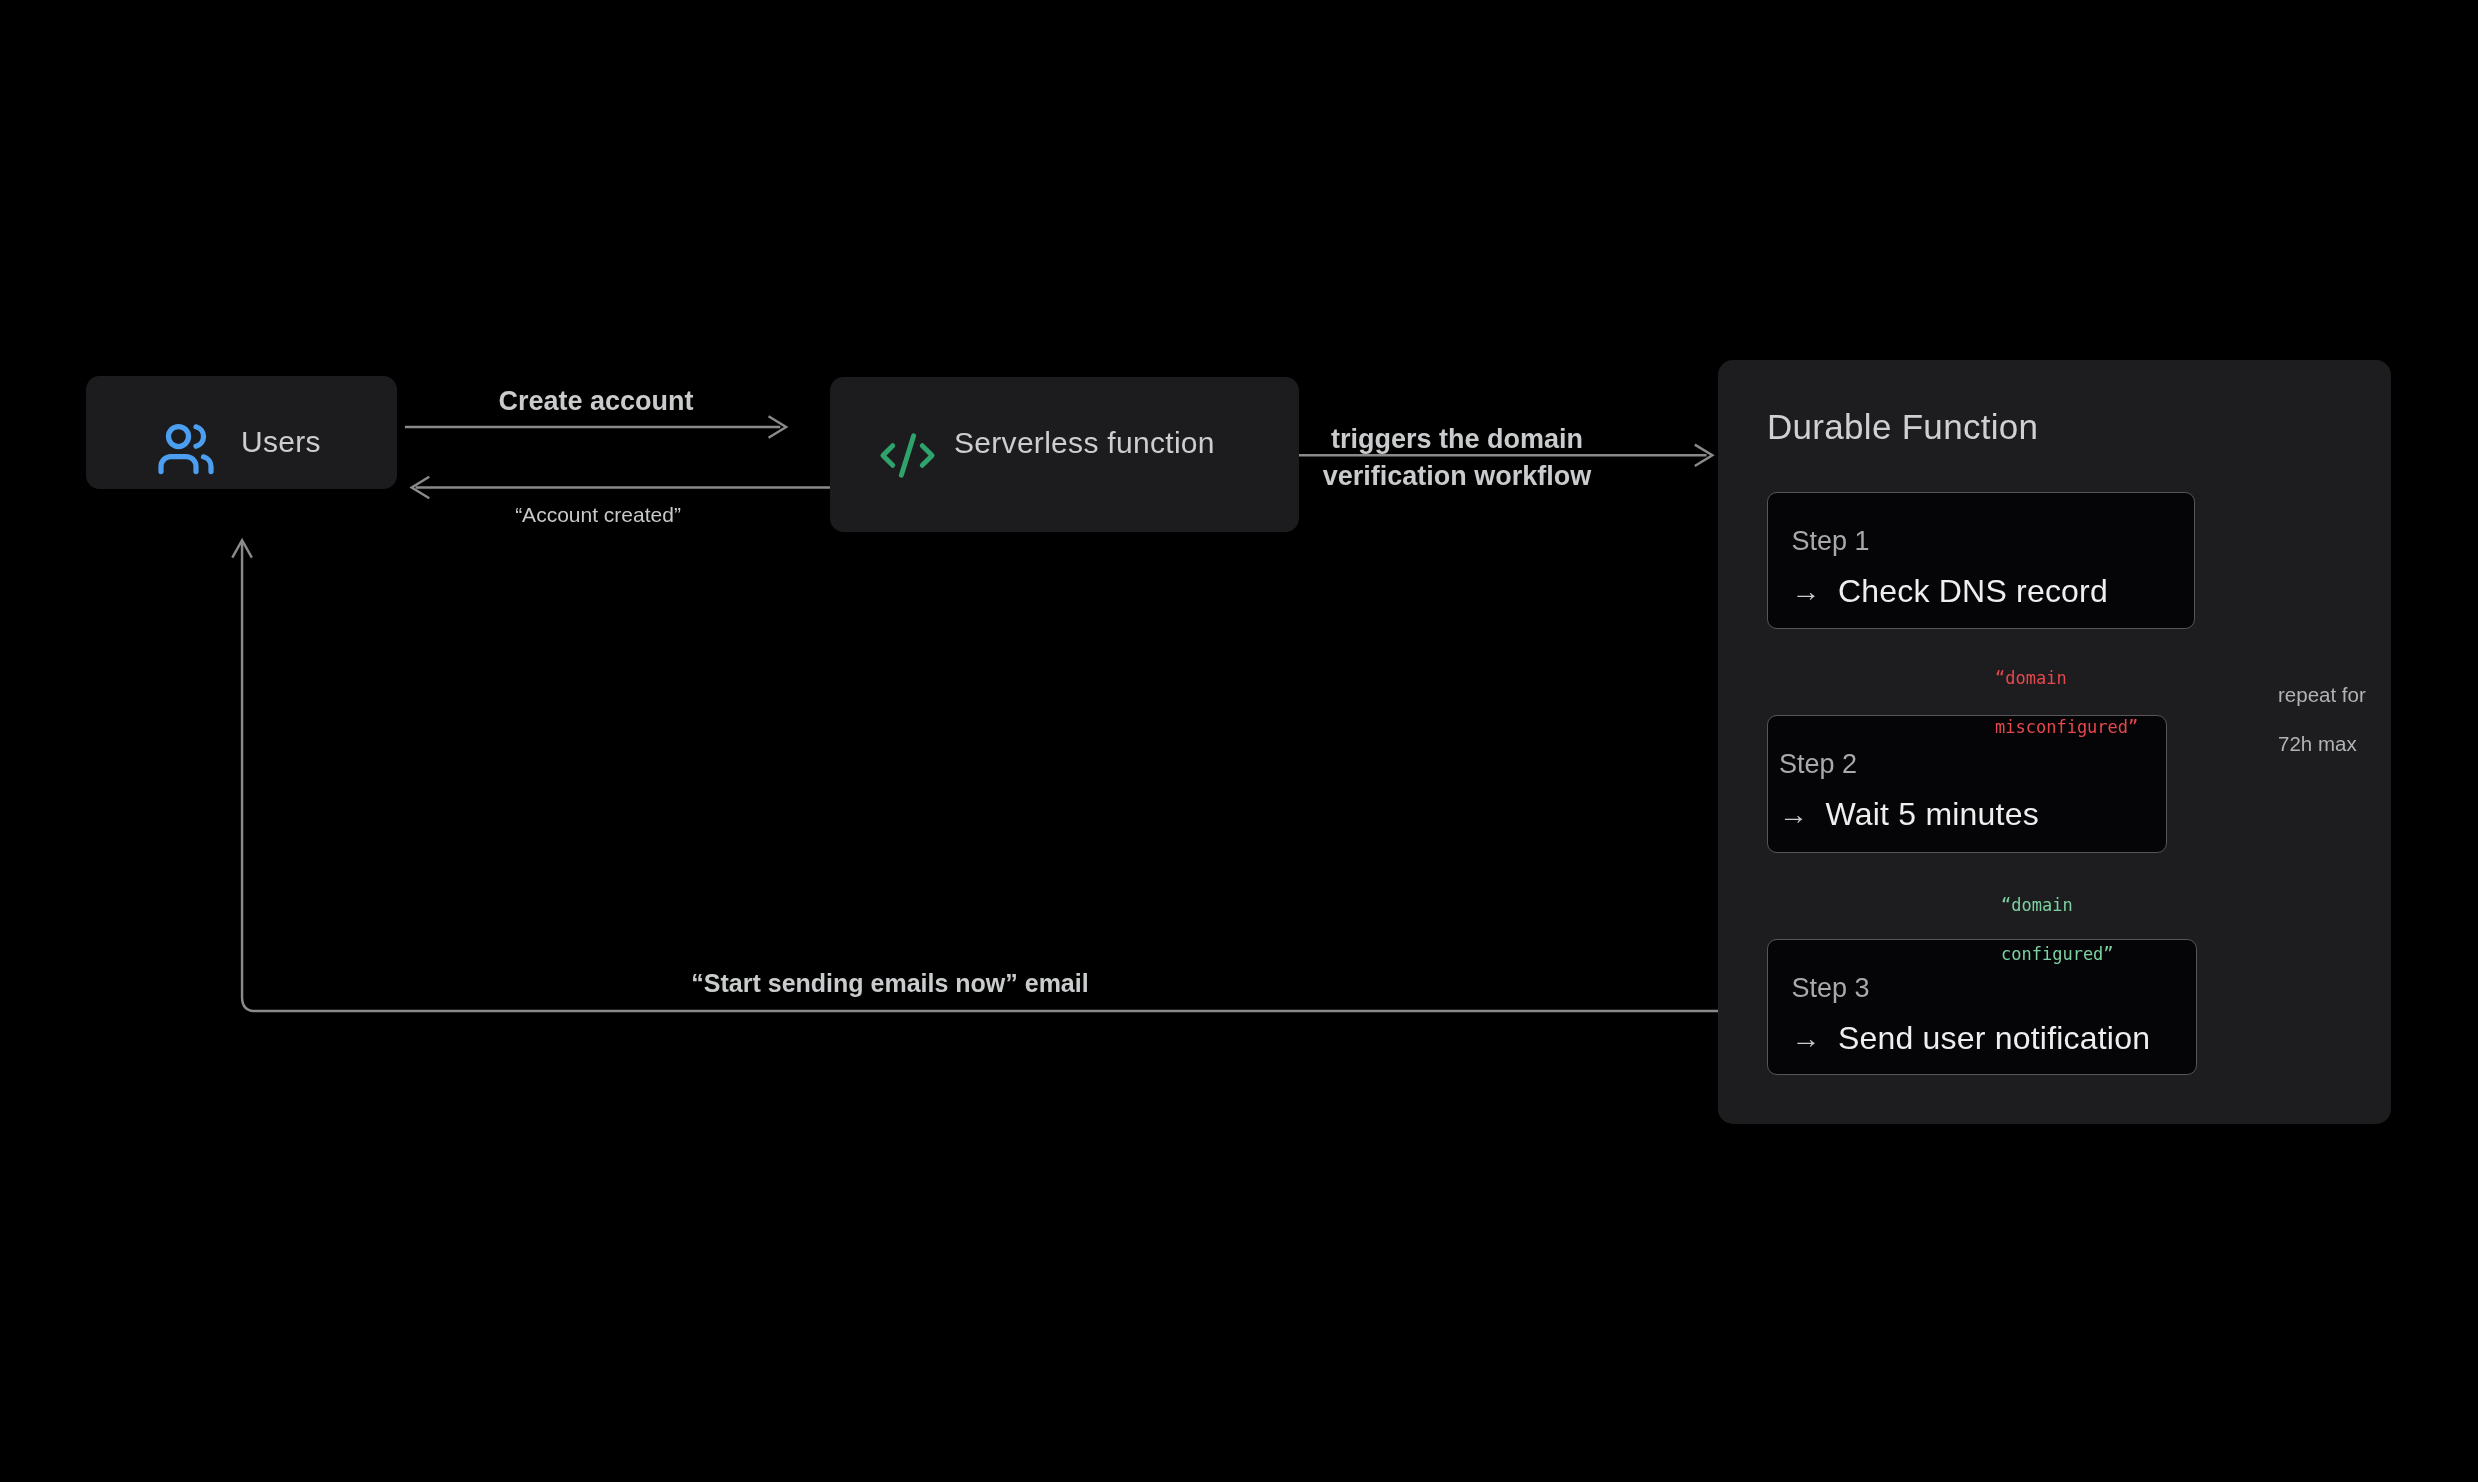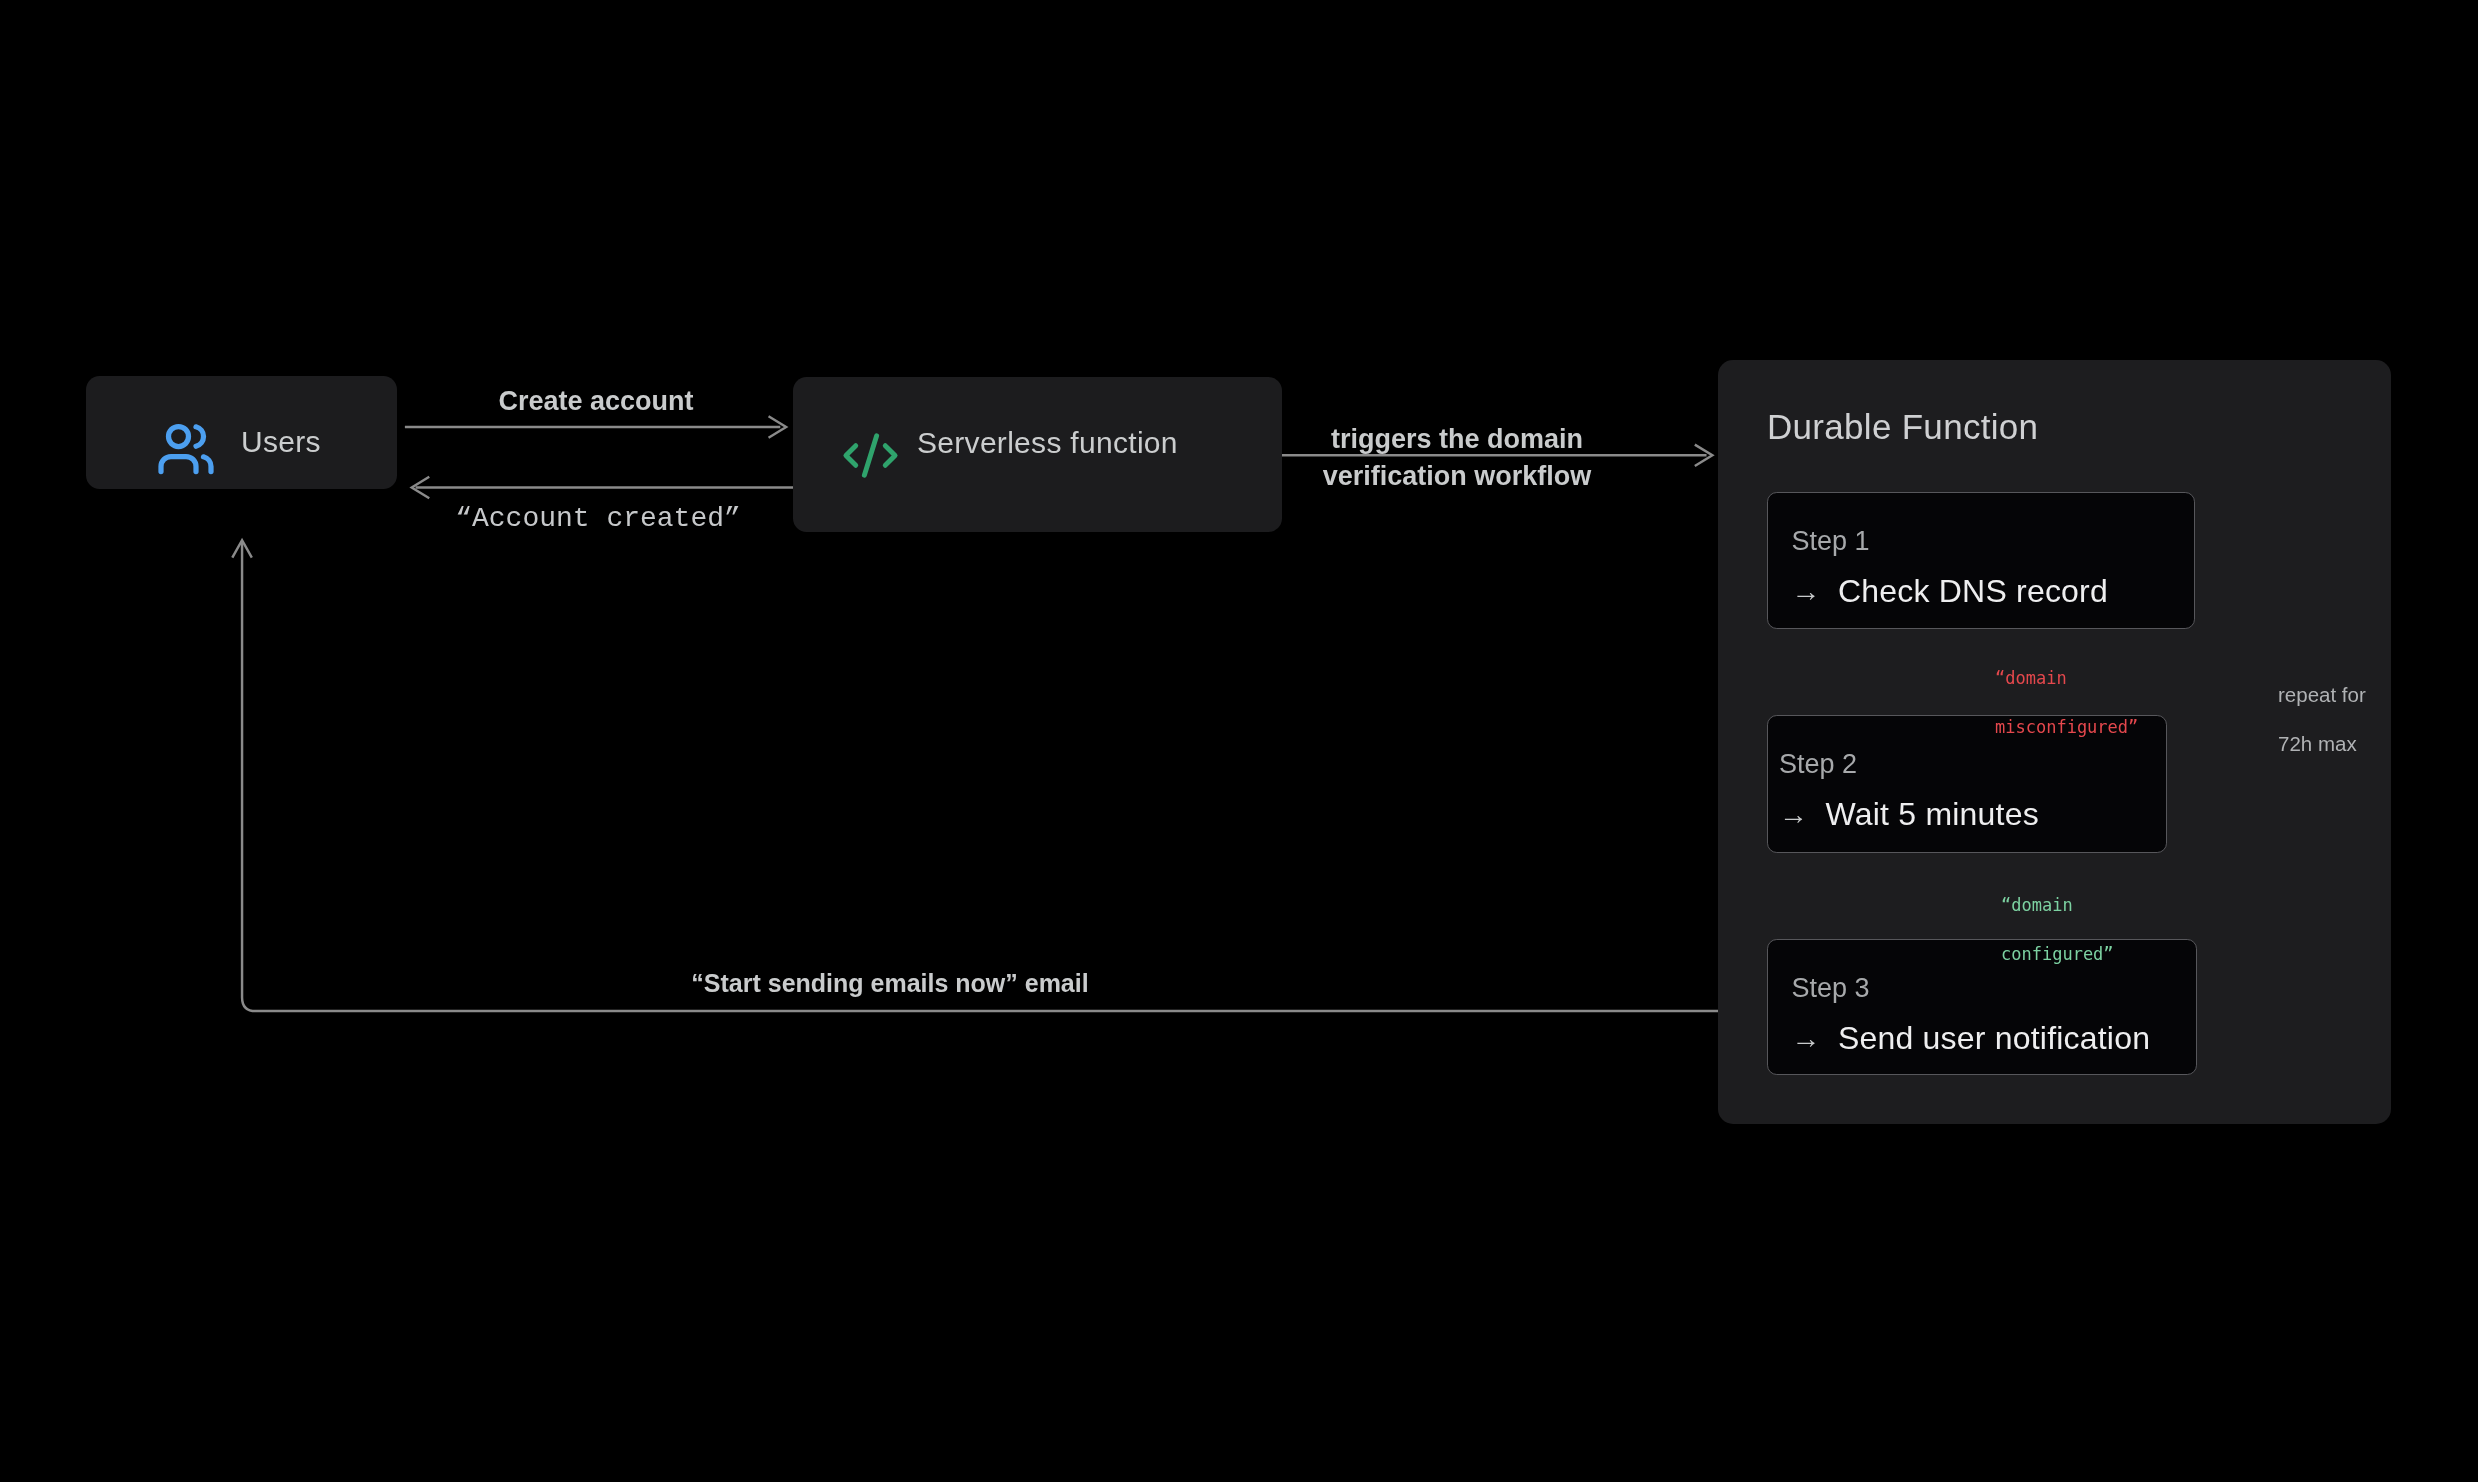--- a/index.html
+++ b/index.html
@@ -32,21 +32,21 @@
   .step-label{color:var(--text-muted);font-size:27px;}
   .step-action{display:flex;align-items:center;margin-top:15.6px;}
   .step-arrow{color:#C8CACB;font-size:29px;margin-right:17.6px;}
   .step-action-text{color:var(--text-white);font-size:32px;letter-spacing:0.2px;}
 
   .edge-label-bold{
     color:#C9CBCC;font-size:27px;font-weight:bold;white-space:nowrap;
     transform:translateX(-50%);text-align:center;
   }
   .edge-label-mono{
-    color:#C6C8CA;font-size:28px;font-family:Liberation Mono, monospace;
+    color:#C6C8CA;font-size:21px;font-family:Liberation Sans, sans-serif;
     white-space:nowrap;transform:translateX(-50%);
   }
   .small-mono{
     font-family:"DejaVu Sans Mono",monospace;font-size:17px;line-height:24.4px;white-space:pre-line;
   }
   .red{color:var(--status-red);}
   .green{color:var(--status-green);}
   .repeat-note{color:#B0B2B4;font-size:20.5px;line-height:24.4px;white-space:pre-line;}
   .two-line{line-height:37px;}
   .start-label{font-size:25px;}
@@ -85,21 +85,21 @@
       <svg width="64" height="60" viewBox="0 0 24 24" fill="none" stroke="#4C9FF0" stroke-width="2.1" stroke-linecap="round" stroke-linejoin="round">
         <path d="M16 21v-2a4 4 0 0 0-4-4H6a4 4 0 0 0-4 4v2"></path>
         <circle cx="9" cy="7" r="4"></circle>
         <path d="M22 21v-2a4 4 0 0 0-3-3.87"></path>
         <path d="M16 3.13a4 4 0 0 1 0 7.75"></path>
       </svg>
     </span>
     <span class="node-label abs" style="left:155px;top:49px;">Users</span>
   </div>
 
-  <div class="node abs" style="left:793px;top:377px;width:469px;height:155px;padding-left:20px;">
+  <div class="node abs" style="left:830px;top:377px;width:469px;height:155px;">
     <span class="abs" style="left:48px;top:49px;">
       <svg width="59" height="59" viewBox="0 0 24 24" fill="none" stroke="#2FA36C" stroke-width="2" stroke-linecap="round" stroke-linejoin="round">
         <path d="m18 16 4-4-4-4"></path>
         <path d="m6 8-4 4 4 4"></path>
         <path d="m14.5 4-5 16"></path>
       </svg>
     </span>
     <span class="node-label abs" style="left:124px;top:49px;">Serverless function</span>
   </div>
 

